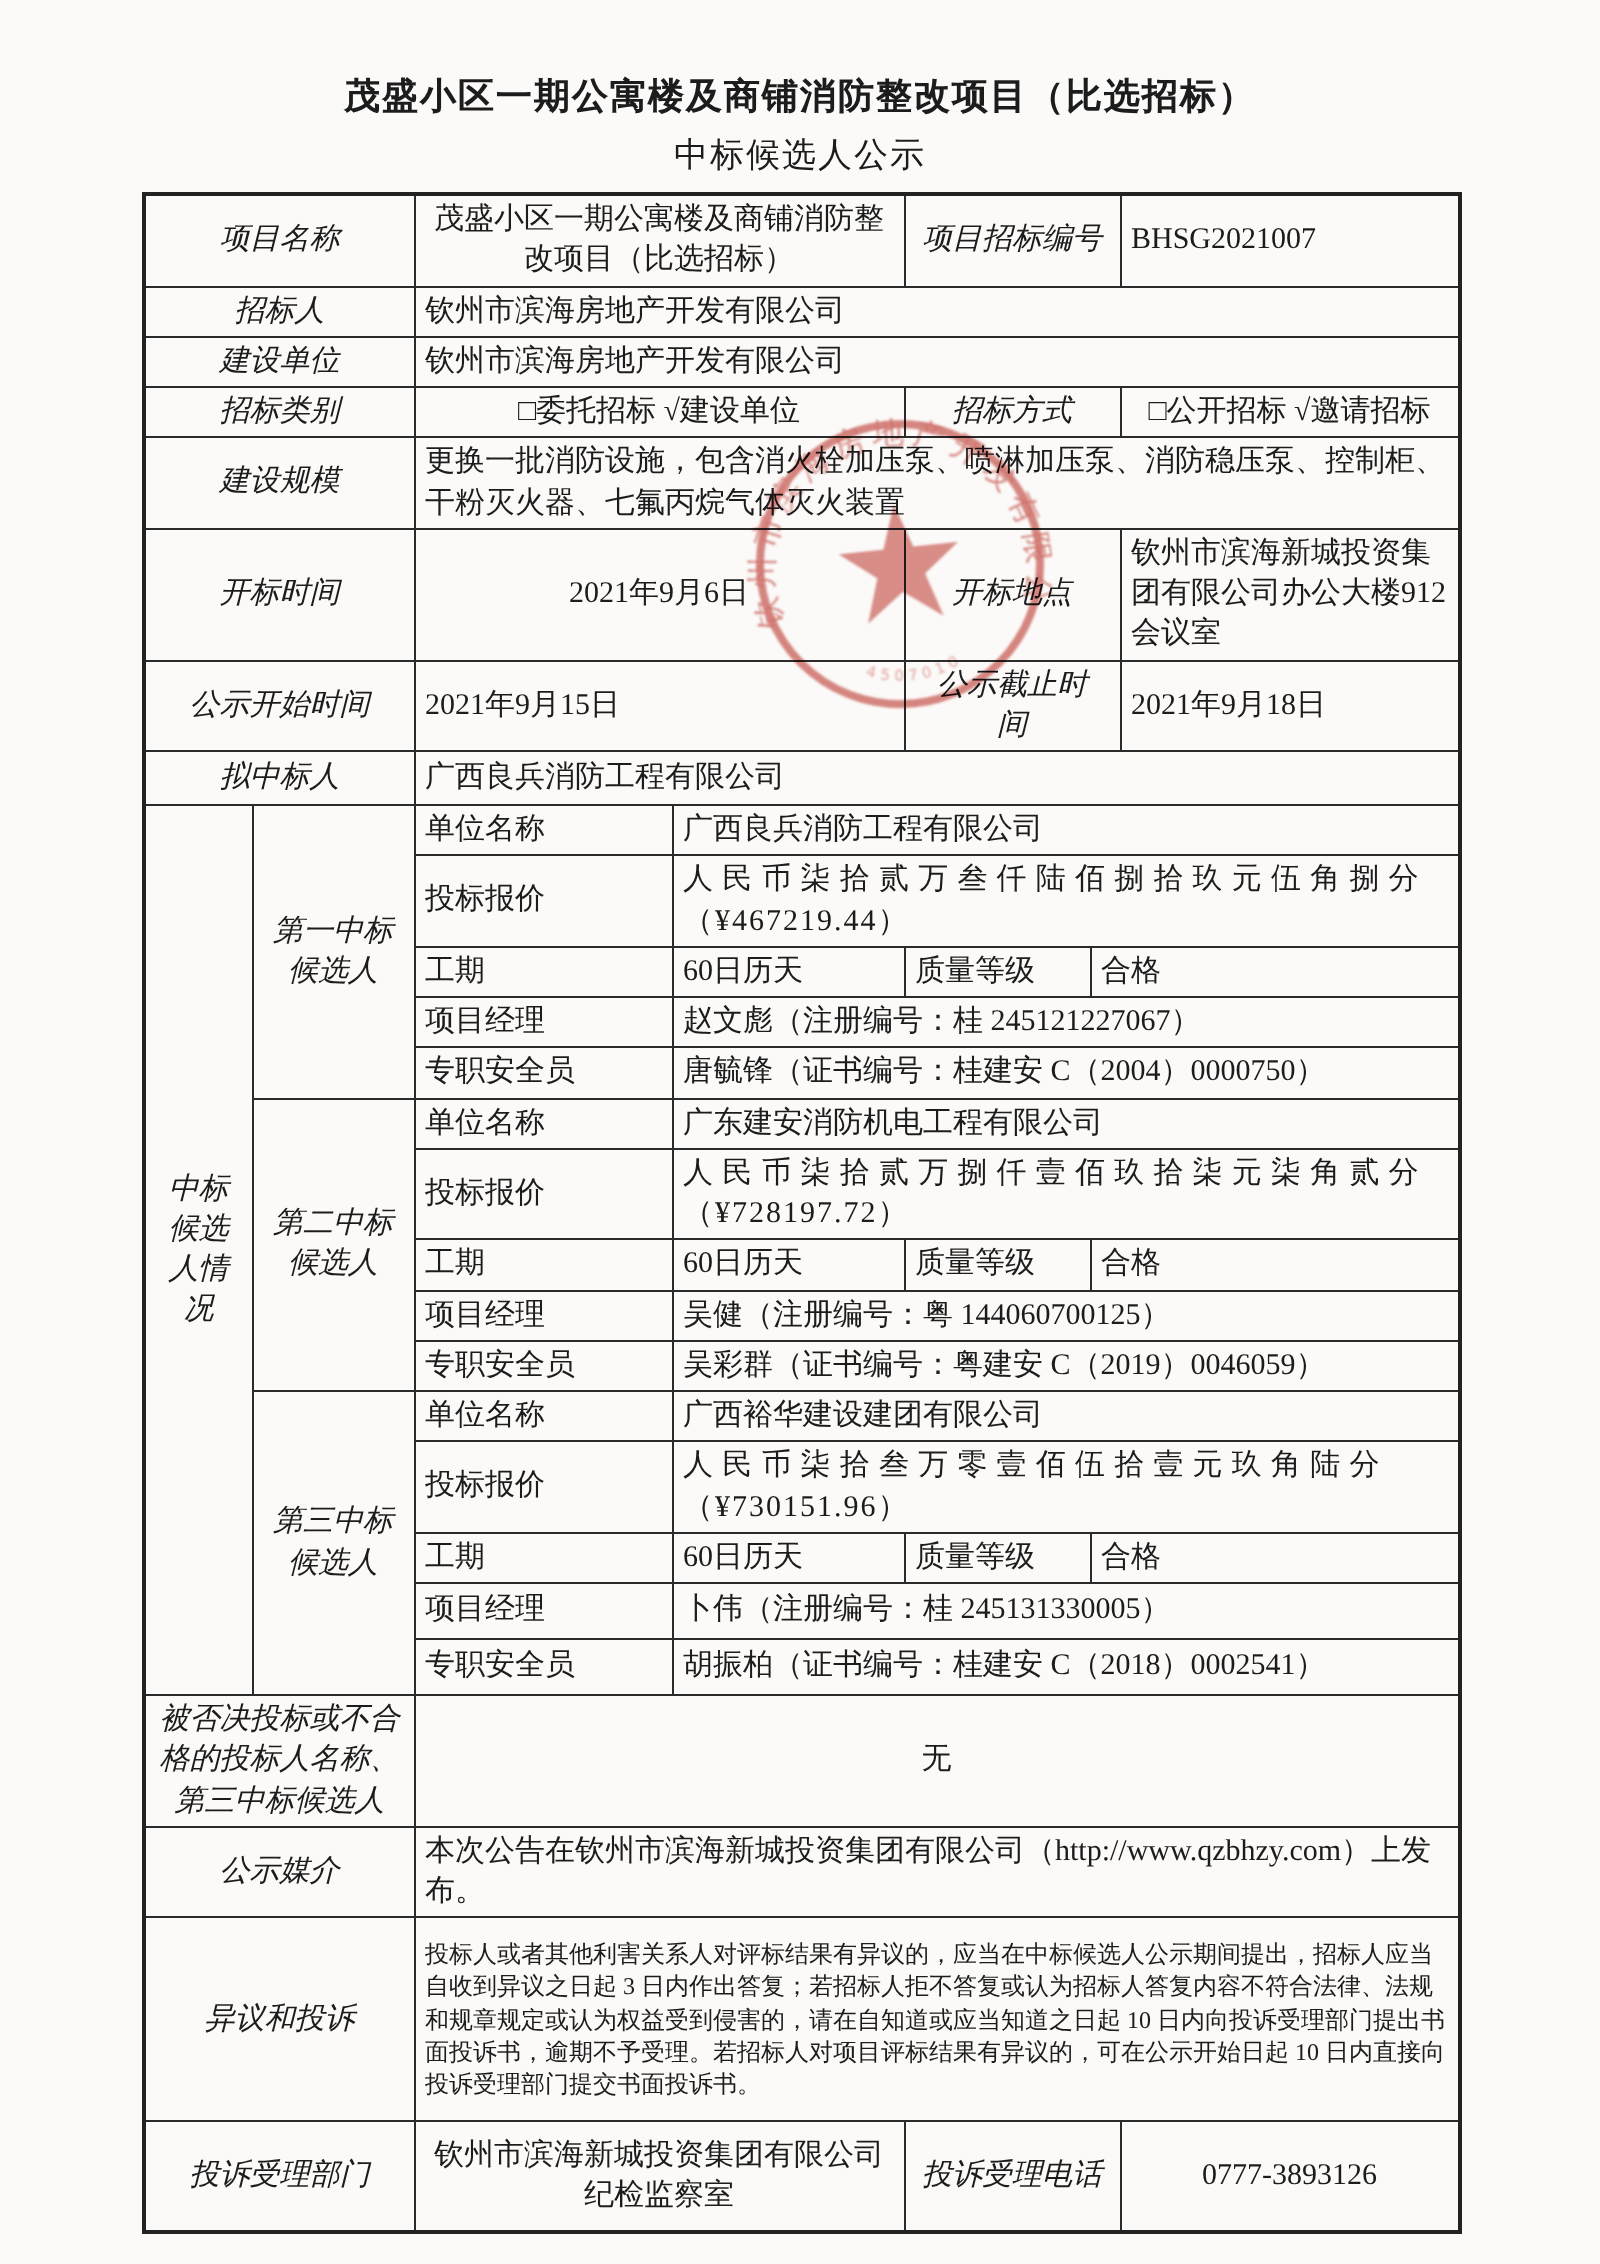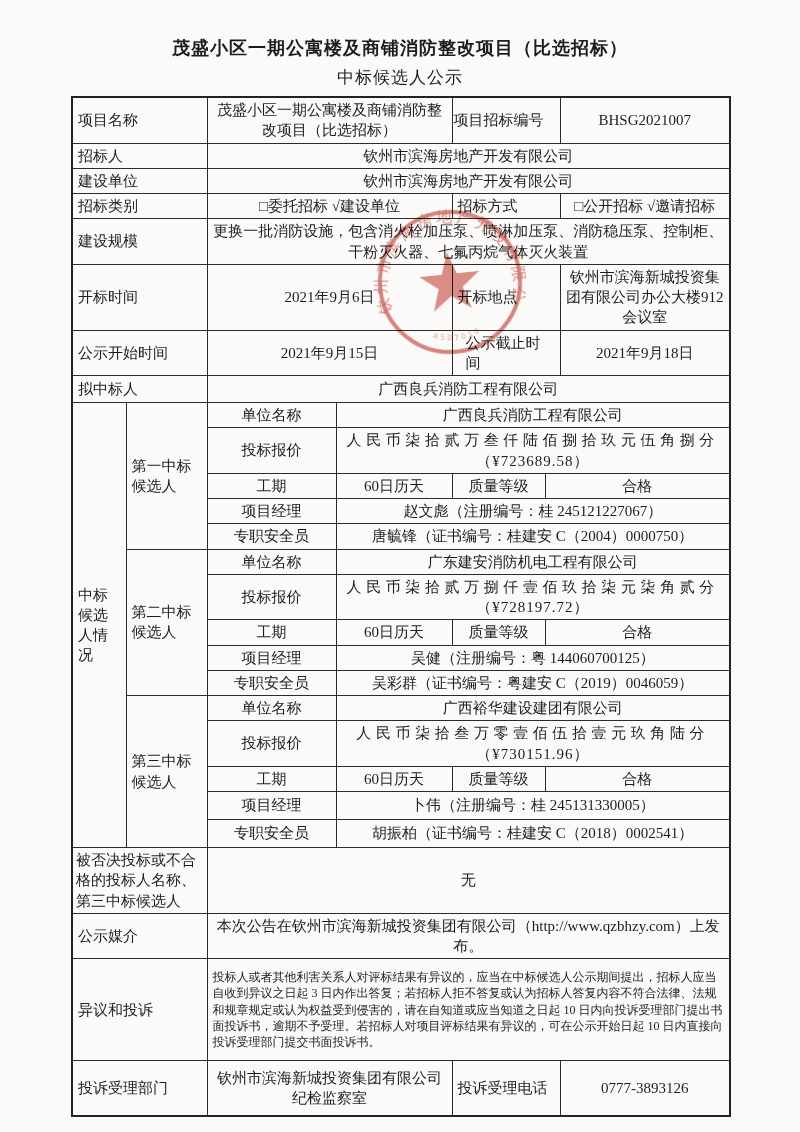--- a/index.html
+++ b/index.html
@@ -21,22 +21,22 @@
   }
   table.doc td{
     border:1px solid #2b2b2b;
     padding:2px 5px;
     vertical-align:middle;
     line-height:1.35;
     word-break:break-all;
     overflow:hidden;
   }
   table.doc{border:2px solid #222;}
-  td.lab{}
-  td.val{text-align:center;}
+  td.lab{text-align:center;font-style:italic;}
+  td.val{text-align:left;}
   td.cen{text-align:center;}
   .price-cn{display:block;letter-spacing:4.6px;white-space:nowrap;}
   .price-num{display:block;letter-spacing:1px;}
   tr.h45{height:45px;} tr.h23{height:23px;} tr.h24{height:24px;} tr.h41{height:41px;}
   tr.h52{height:52px;} tr.h27{height:27px;} tr.h39{height:39px;} tr.h21{height:21px;}
   tr.h20{height:20px;} tr.h22{height:22px;} tr.h38{height:38px;} tr.h28{height:28px;}
   tr.h102{height:102px;} tr.h55{height:55px;}
   td.objection-cell{font-size:12px;line-height:20px;text-align:left;padding:4px 7px;}
   td.span-col{line-height:1.7;}
   
@@ -118,21 +118,21 @@
   <tr class="h23">
     <td rowspan="15" class="lab span-col">中标候选人情况</td>
     <td rowspan="5" class="lab">第一中标候选人</td>
     <td class="val">单位名称</td>
     <td colspan="4" class="val">广西良兵消防工程有限公司</td>
   </tr>
   <tr class="h39">
     <td class="val">投标报价</td>
     <td colspan="4" class="val">
       <span class="price-cn">人民币柒拾贰万叁仟陆佰捌拾玖元伍角捌分</span>
-      <span class="price-num">（¥723689.58）</span>
+      <span class="price-num">（¥467219.44）</span>
     </td>
   </tr>
   <tr class="h21">
     <td class="val">工期</td>
     <td class="val">60日历天</td>
     <td class="val">质量等级</td>
     <td colspan="2" class="val">合格</td>
   </tr>
   <tr class="h20">
     <td class="val">项目经理</td>

